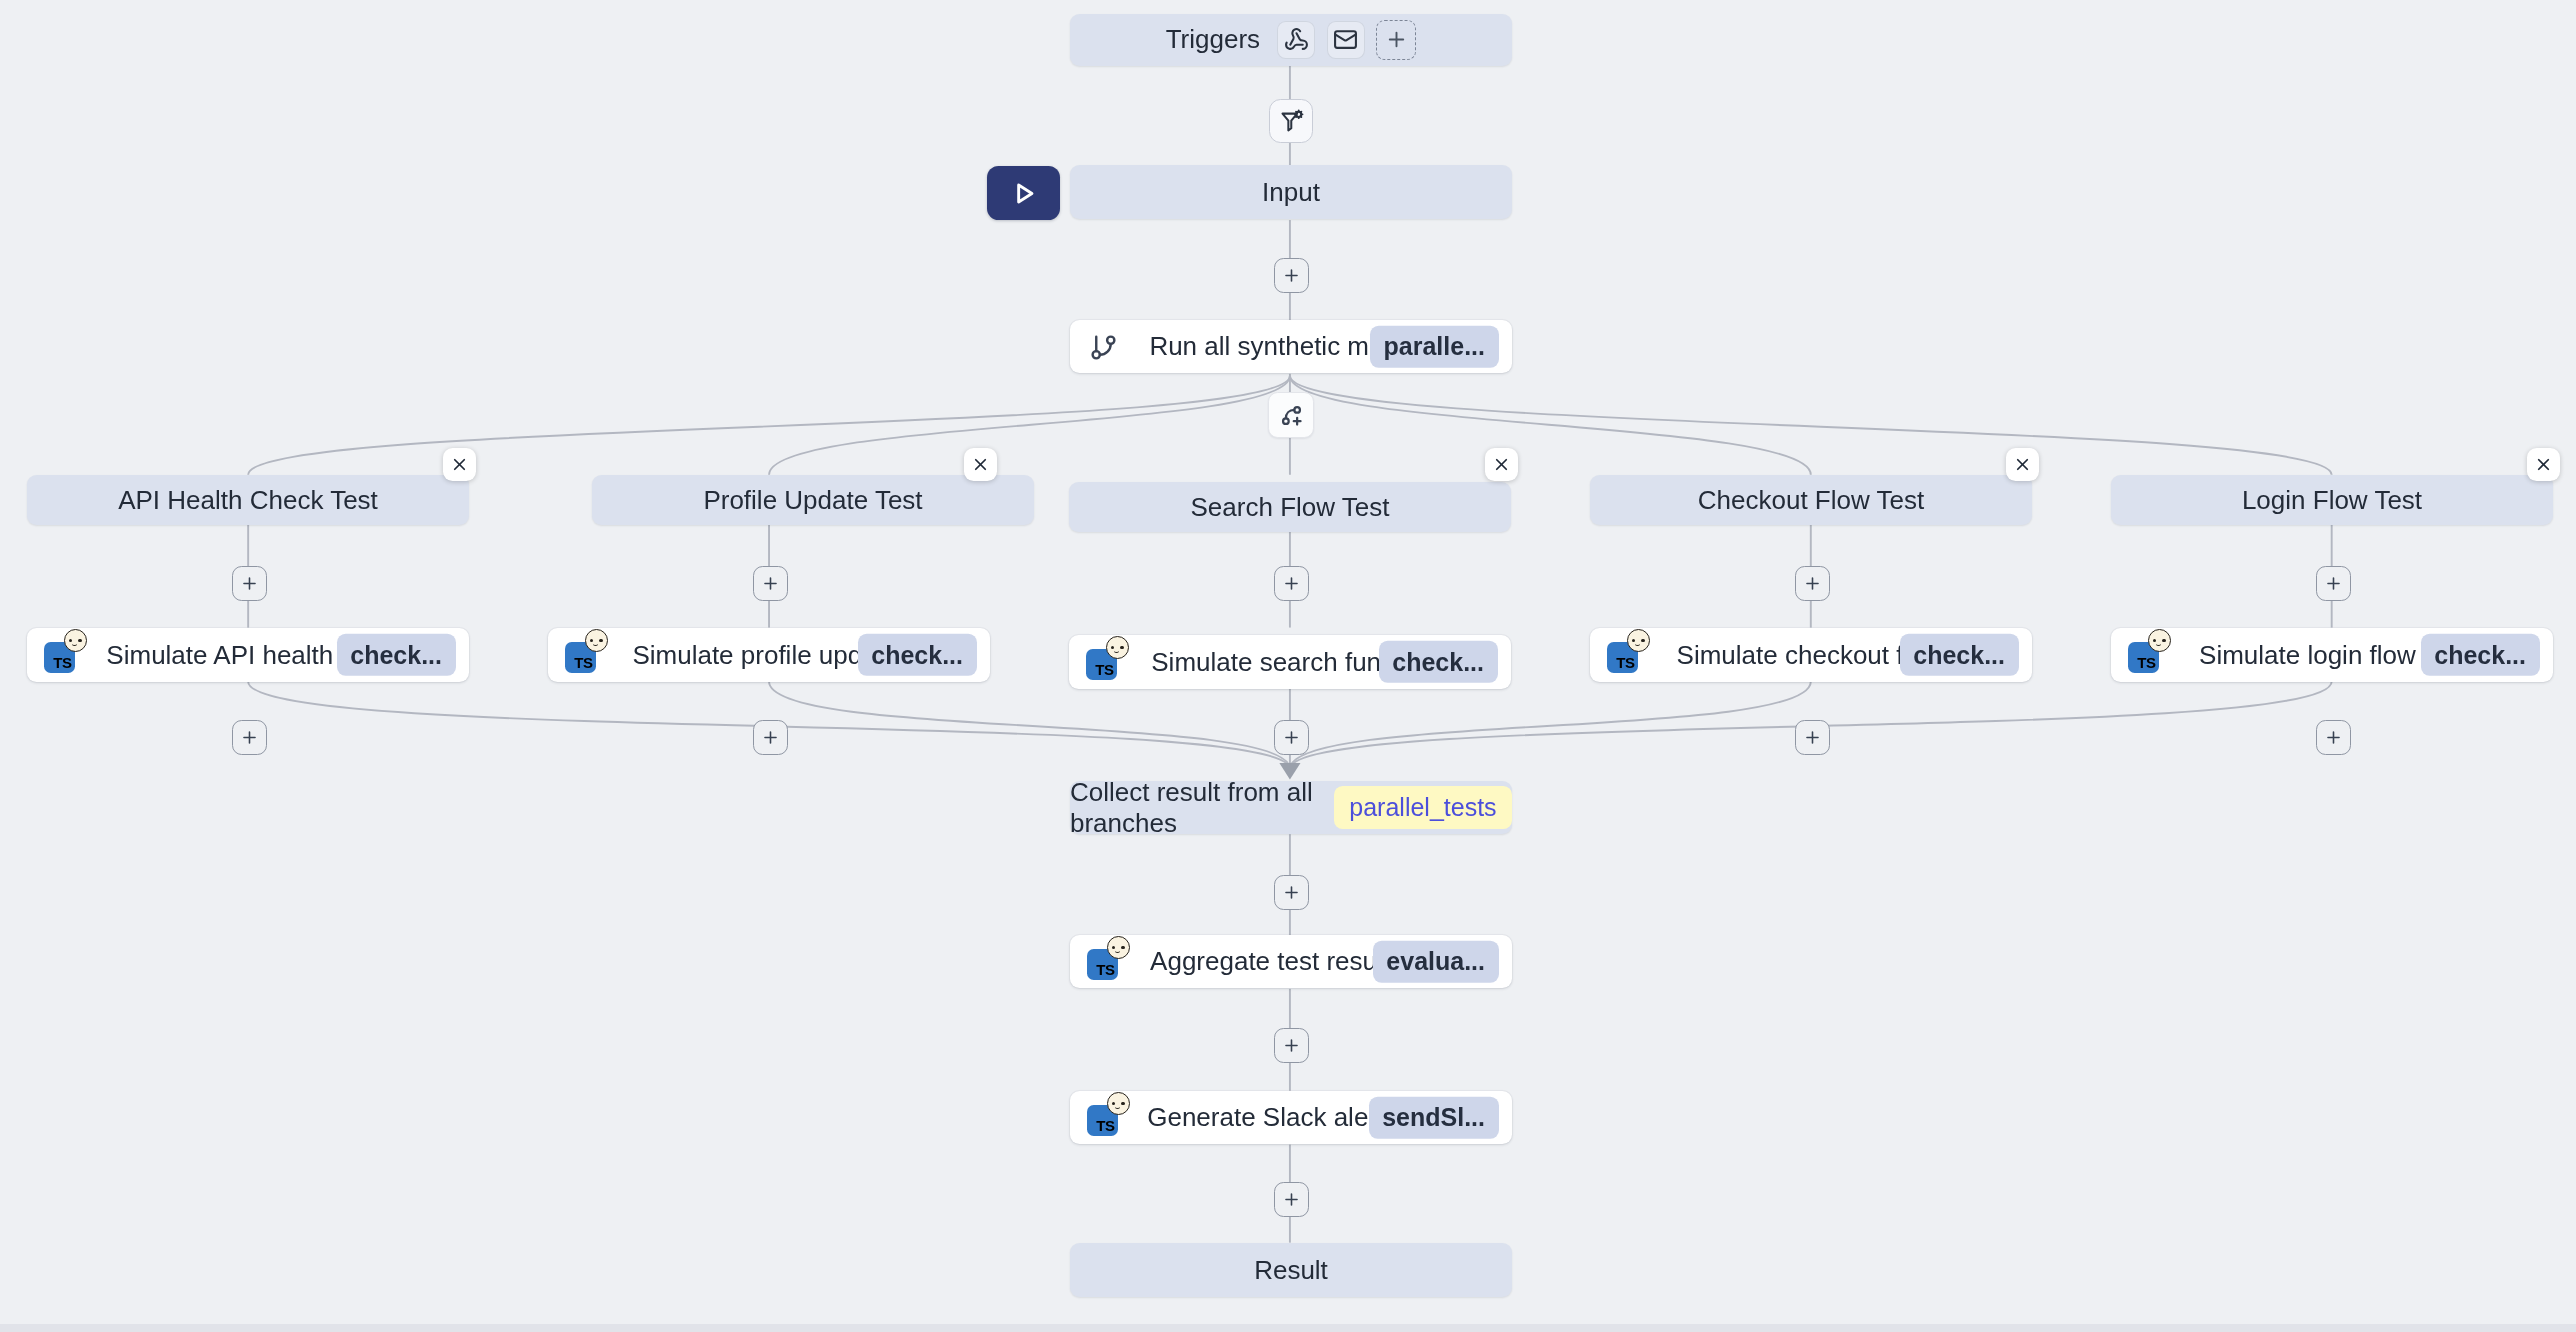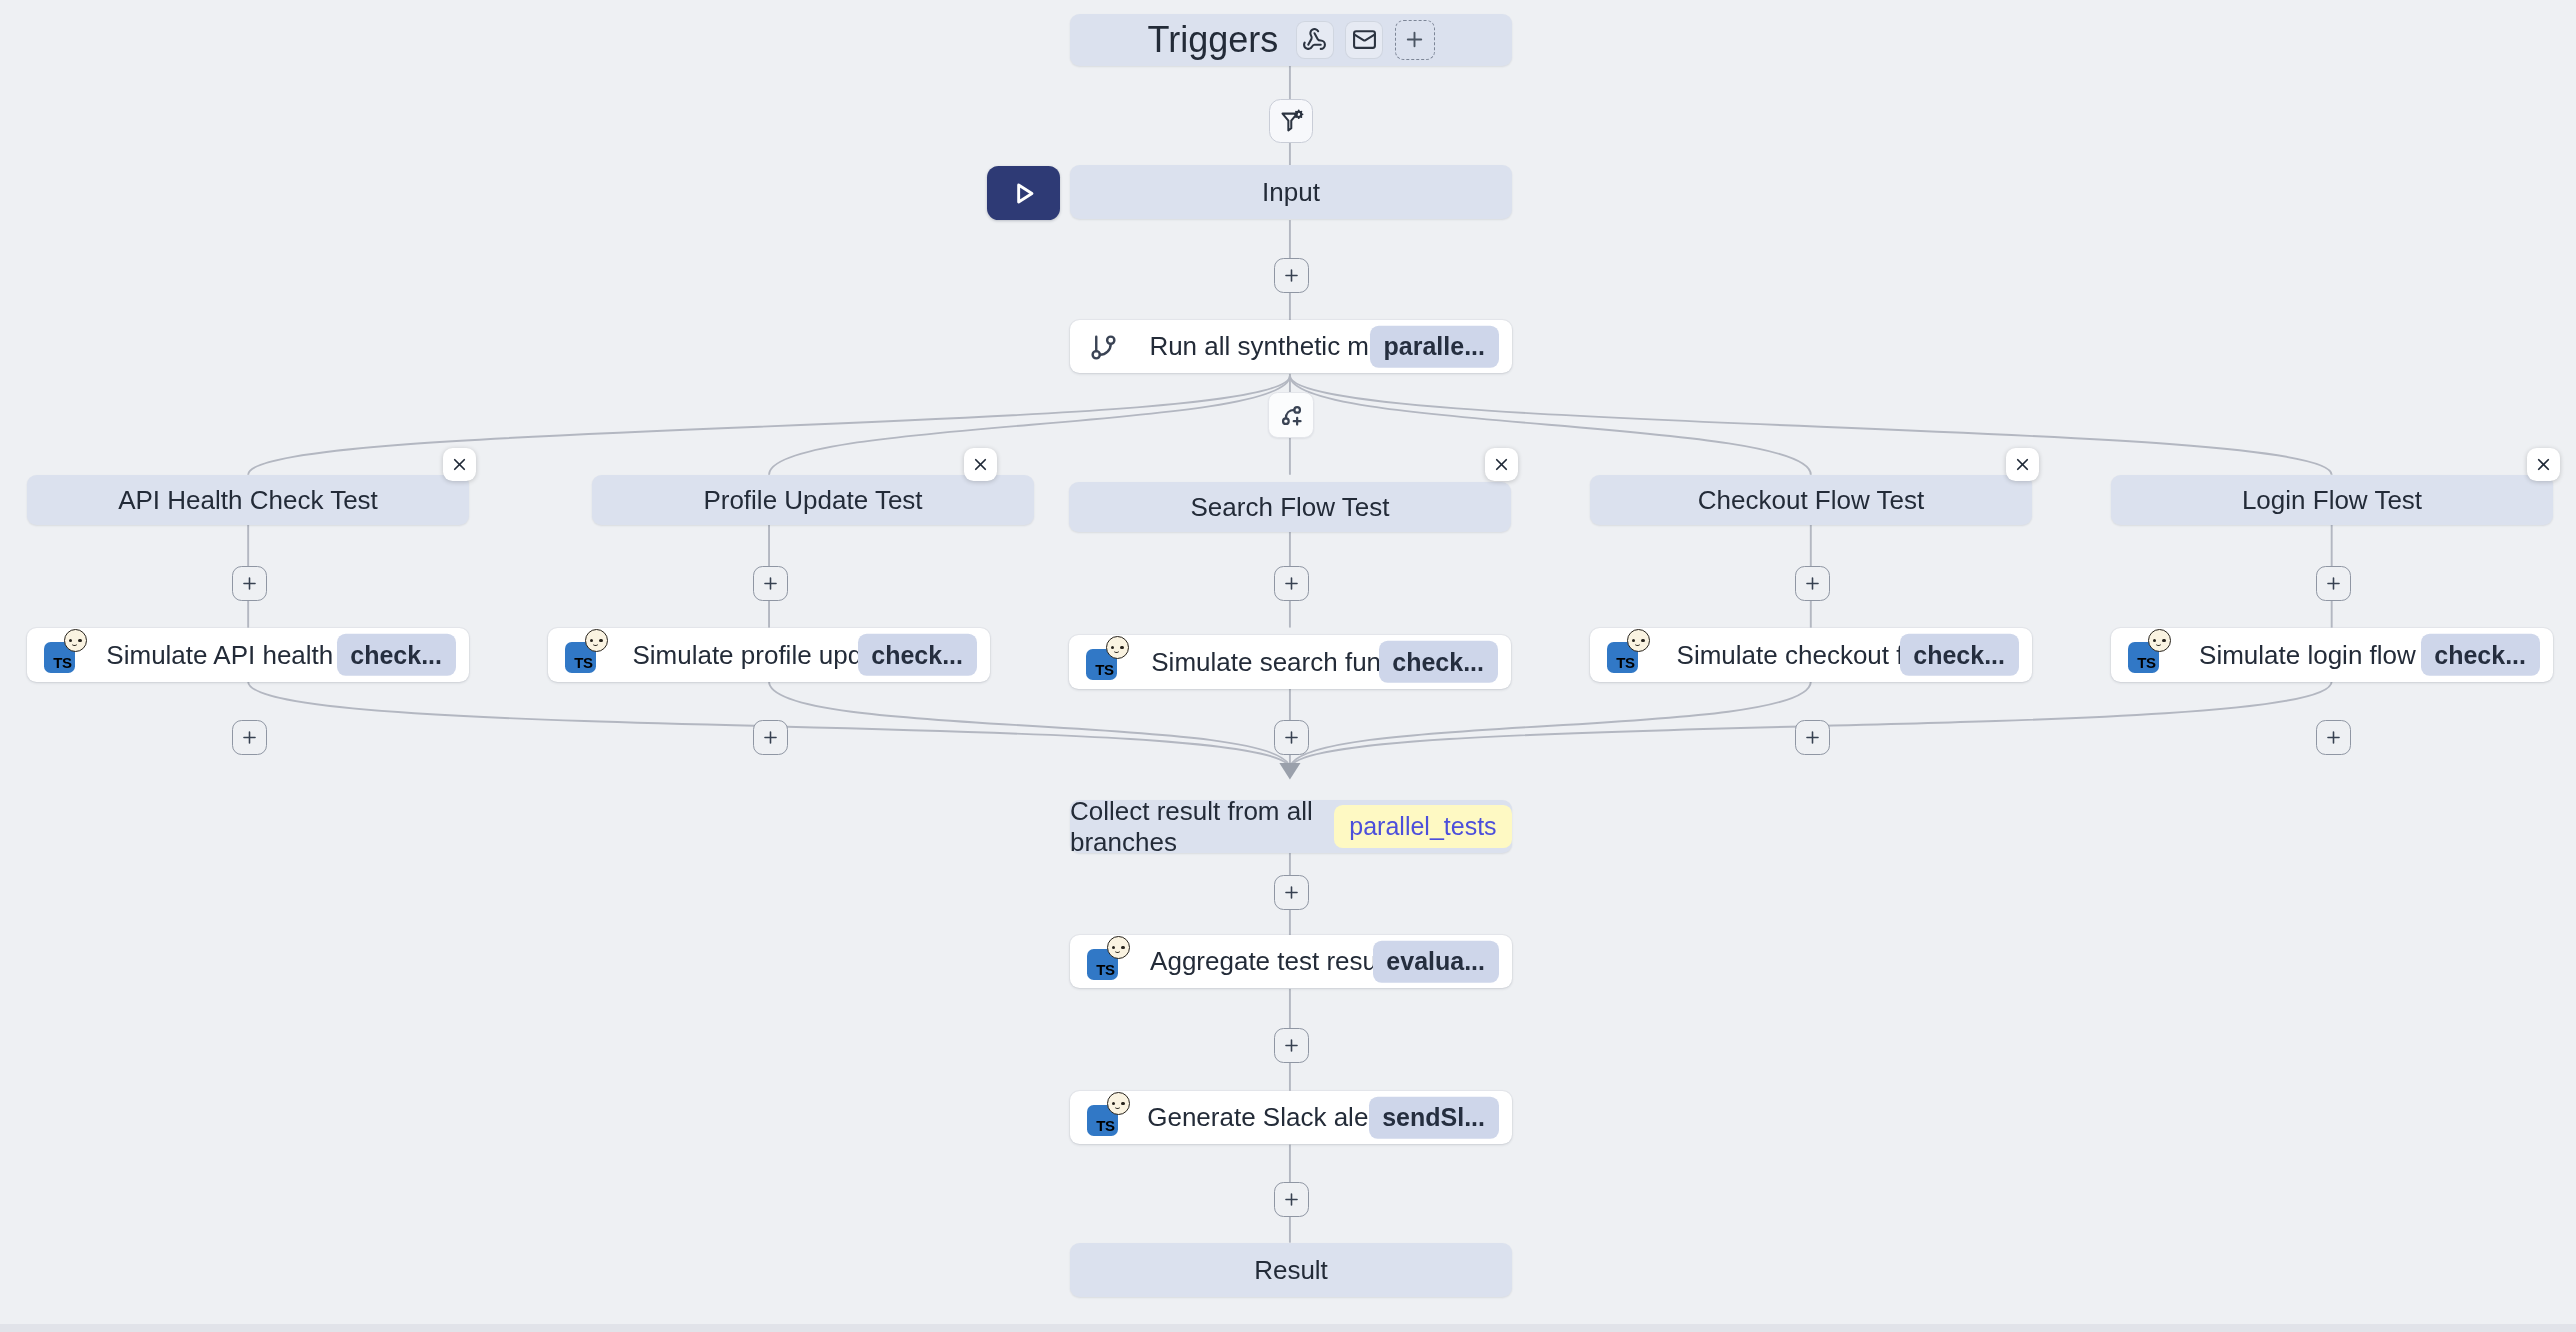--- a/index.html
+++ b/index.html
@@ -48,21 +48,21 @@
     border-radius:9.6px;box-shadow:0 1px 1.9px rgba(30,41,59,.08);
     display:flex;align-items:center;justify-content:center;cursor:pointer;
   }
   .playbtn{
     position:absolute;left:987px;top:166px;width:73px;height:54px;background:#2e3a75;
     border-radius:11.5px;display:flex;align-items:center;justify-content:center;cursor:pointer;
     box-shadow:0 1px 2.9px rgba(30,41,59,.25);
   }
   .trigbar{position:absolute;left:1070px;top:13.5px;width:442px;height:52px;background:#dbe1ee;border-radius:9.6px;
     display:flex;align-items:center;justify-content:center;gap:11.5px;box-shadow:0 1px 1.9px rgba(30,41,59,.10);}
-  .trigbar .label{font-size:36px;color:#232b38;margin-right:5.8px;}
+  .trigbar .label{font-size:26px;color:#232b38;margin-right:5.8px;}
   .trigiconbtn{width:36px;height:36px;border-radius:8.7px;background:rgba(255,255,255,.30);
     border:1px solid rgba(110,120,140,.18);display:flex;align-items:center;justify-content:center;cursor:pointer;}
   .trigaddbtn{width:38px;height:38px;border-radius:8.7px;border:1.9px dashed #7c8596;
     display:flex;align-items:center;justify-content:center;cursor:pointer;}
   .stepicon{position:absolute;left:17.3px;top:12.5px;width:31px;height:31px;}
   .tssq{position:absolute;left:0;bottom:-1.9px;width:31px;height:31px;background:#3178c6;border-radius:6.7px;
     display:flex;align-items:flex-end;justify-content:flex-end;}
   .tssq span{color:#000000;font-weight:bold;font-size:15px;letter-spacing:-0.5px;padding:0 3.8px 2.9px 0;}
   .bunface{position:absolute;right:-11.5px;top:-11.5px;width:23px;height:23px;border-radius:50%;
     background:#faf3e1;border:1.9px solid #26221c;box-sizing:border-box;}
@@ -359,21 +359,21 @@
   <span class="title">Simulate login flow test</span>
   <span class="badge">check...</span>
 </div>
 <div class="plusbtn" style="left:2316px;top:720px;">
   <svg width="19" height="19" viewBox="0 0 24 24" stroke="#374151" stroke-width="2" stroke-linecap="round">
     <line x1="12" y1="5" x2="12" y2="19"></line>
       <line x1="5" y1="12" x2="19" y2="12"></line>
   </svg>
 </div>
 
-<div class="bar" style="left:1070px;top:781px;height:53px;gap:13.5px;margin-top:19px;">
+<div class="bar" style="left:1070px;top:781px;height:53px;gap:13.5px;">
   <span>Collect result from all branches</span>
   <span class="badge-indigo">parallel_tests</span>
 </div>
 
 <div class="plusbtn" style="left:1274px;top:875px;">
   <svg width="19" height="19" viewBox="0 0 24 24" stroke="#374151" stroke-width="2" stroke-linecap="round">
     <line x1="12" y1="5" x2="12" y2="19"></line>
       <line x1="5" y1="12" x2="19" y2="12"></line>
   </svg>
 </div>

